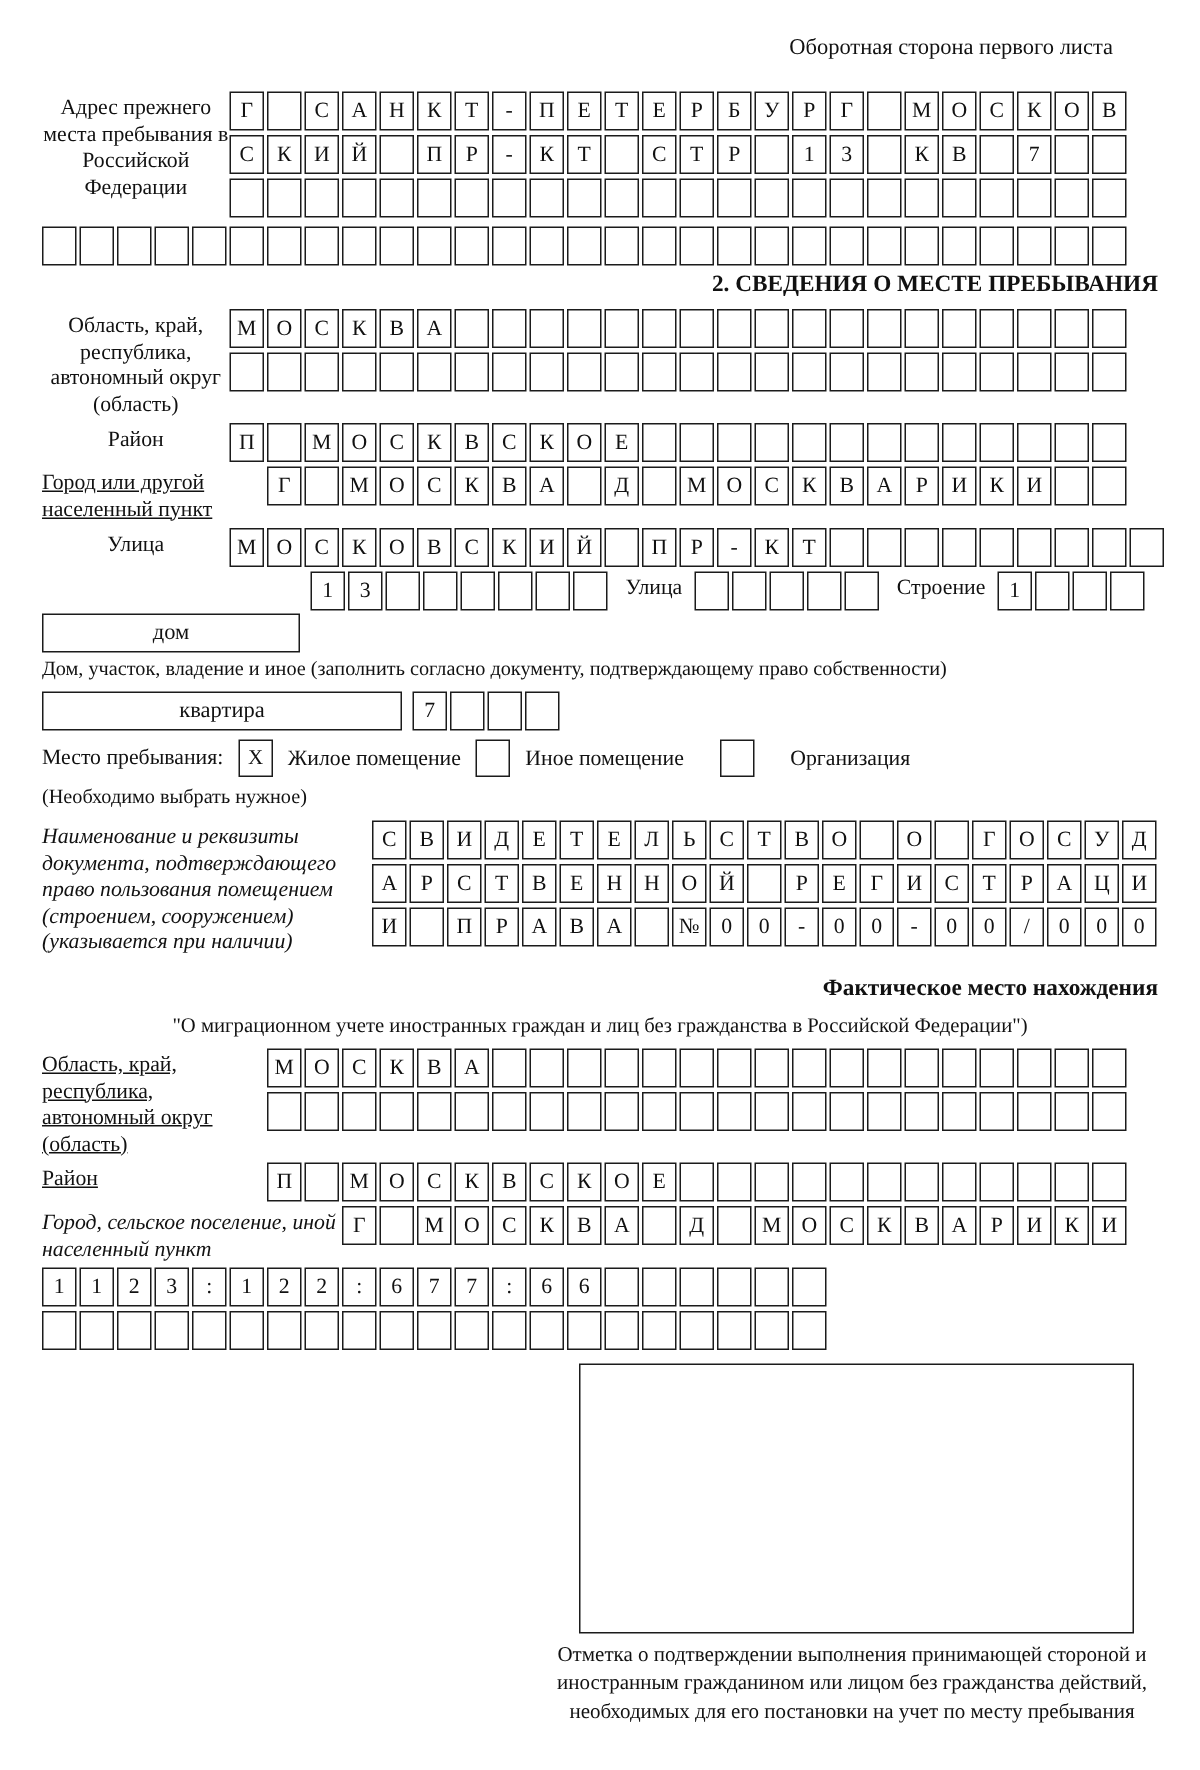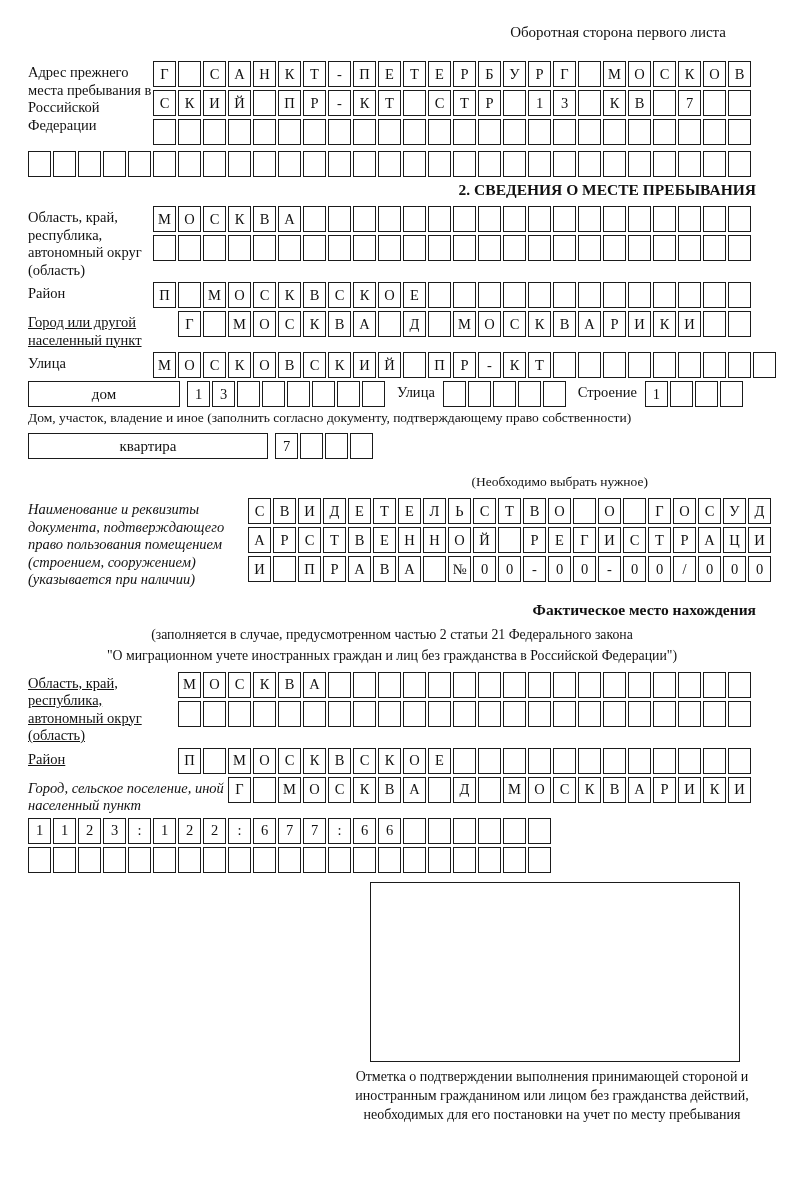--- a/index.html
+++ b/index.html
@@ -2,58 +2,58 @@
 <html><head>
 <meta charset="utf-8">
 <style>
   * { box-sizing: border-box; margin: 0; padding: 0; }
   html,body { background: #ffffff; }
   body {
     width: 800px; height: 1180px;
     font-family: "Liberation Serif", "DejaVu Serif", serif;
     color: #111; overflow: hidden;
   }
-  .page { width: 800px; height: 1180px; padding: 6px 44px 0 28px; position: relative; }
+  .page { width: 800px; height: 1180px; padding: 6px 28px 0 28px; position: relative; }
   .hdr { text-align: right; font-size: 15px; margin: 18px 30px 20px 0; }
 
   .frow { display: flex; align-items: flex-start; margin-bottom: 3px; }
   .flabel { font-size: 14.5px; line-height: 17.5px; padding-top: 3px; flex: none; }
-  .w125 { width: 125px; } .w150 { width: 150px; text-decoration: underline; } .w200 { width: 200px; font-style: italic; }
+  .w125 { width: 125px; text-align: center; } .w150 { width: 150px; text-decoration: underline; } .w200 { width: 200px; font-style: italic; }
   .cellcol > .cells { margin-bottom: 3px; }
 
   .cells { display: flex; flex: none; }
   .cell {
     width: 23px; height: 26px; flex: none;
     border: 1.6px solid #1b1b1b; margin-right: 2px;
     display: flex; align-items: center; justify-content: center;
     font-size: 14.5px; background: #fff;
   }
   .fullrow { margin: 0 0 2px 0; }
 
   .note { font-size: 13.5px; margin: 1px 0 7px 0; }
   .center { text-align: center; }
   .sec-title { text-align: right; font-weight: bold; font-size: 15.5px; margin: 4px 0 7px 0; }
 
   .wbox {
     border: 1.6px solid #1b1b1b; height: 26px; flex: none;
     display: flex; align-items: center; justify-content: center; font-size: 15px;
   }
-  .dom-box { width: 152px; margin-right: 7px; }
+  .dom-box { width: 172px; margin-right: 7px; margin-top: 28px; }
   .kv-box  { width: 240px; margin-right: 7px; }
   .inline-lbl { font-size: 14.5px; padding: 3px 8px 0 10px; flex: none; }
 
   .mesto-row { align-items: center; margin-top: 6px; }
   .mesto-lbl { font-size: 14.5px; flex: none; }
   .opt-lbl { font-size: 14.5px; flex: none; padding-top: 1px; }
   .chk {
     width: 23px; height: 25px; flex: none;
     border: 1.6px solid #1b1b1b; margin: 0 10px;
     display: flex; align-items: center; justify-content: center; font-size: 14px;
   }
-  .chk-note { width: 620px; text-align: right; font-size: 13.5px; margin: 15px 0 8px 0; }
+  .chk-note { width: 620px; text-align: left; font-size: 13.5px; margin: 5px 0 8px 0; }
 
   .fact-note { text-align: center; font-size: 13.8px; line-height: 17.5px; margin-bottom: 4px; }
 
   .stamp-wrap { width: 400px; margin-left: auto; margin-right: 4px; margin-top: 6px; }
   .stamp-box { width: 370px; height: 180px; border: 1.6px solid #1b1b1b; margin-left: 18px; }
   .stamp-caption { font-size: 14px; line-height: 19px; text-align: center; margin-top: 5px; }
 </style>
 </head>
 <body>
 
@@ -359,20 +359,29 @@
   <div class="frow">
     <div class="wbox kv-box">квартира</div>
     <div class="cells">
         <span class="cell">7</span>
         <span class="cell"></span>
         <span class="cell"></span>
         <span class="cell"></span>
       </div>
   </div>
 
+  <div class="frow mesto-row">
+    <div class="mesto-lbl">Место пребывания:</div>
+    <div class="chk">X</div>
+    <div class="opt-lbl">Жилое помещение</div>
+    <div class="chk"></div>
+    <div class="opt-lbl">Иное помещение</div>
+    <div class="chk" style="margin-left:24px; margin-right:24px;"></div>
+    <div class="opt-lbl">Организация</div>
+  </div>
   <div class="chk-note">(Необходимо выбрать нужное)</div>
 
   <div class="frow">
     <div class="flabel w200" style="width:220px;">Наименование и реквизиты документа, подтверждающего право пользования помещением (строением, сооружением) (указывается при наличии)</div>
     <div class="cellcol">
       <div class="cells">
           <span class="cell">С</span>
           <span class="cell">В</span>
           <span class="cell">И</span>
           <span class="cell">Д</span>
@@ -437,21 +446,20 @@
           <span class="cell">0</span>
           <span class="cell">/</span>
           <span class="cell">0</span>
           <span class="cell">0</span>
           <span class="cell">0</span>
         </div>
     </div>
   </div>
 
   <div class="sec-title" style="margin-top:12px;">Фактическое место нахождения</div>
-  <div class="fact-note">(заполняется в случае, предусмотренном частью 2 статьи 21 Федерального закона</div>
   <div class="fact-note" style="margin-bottom:7px;">"О миграционном учете иностранных граждан и лиц без гражданства в Российской Федерации")</div>
 
   <div class="frow">
     <div class="flabel w150">Область, край, республика, автономный округ (область)</div>
     <div class="cellcol">
       <div class="cells">
           <span class="cell">М</span>
           <span class="cell">О</span>
           <span class="cell">С</span>
           <span class="cell">К</span>

